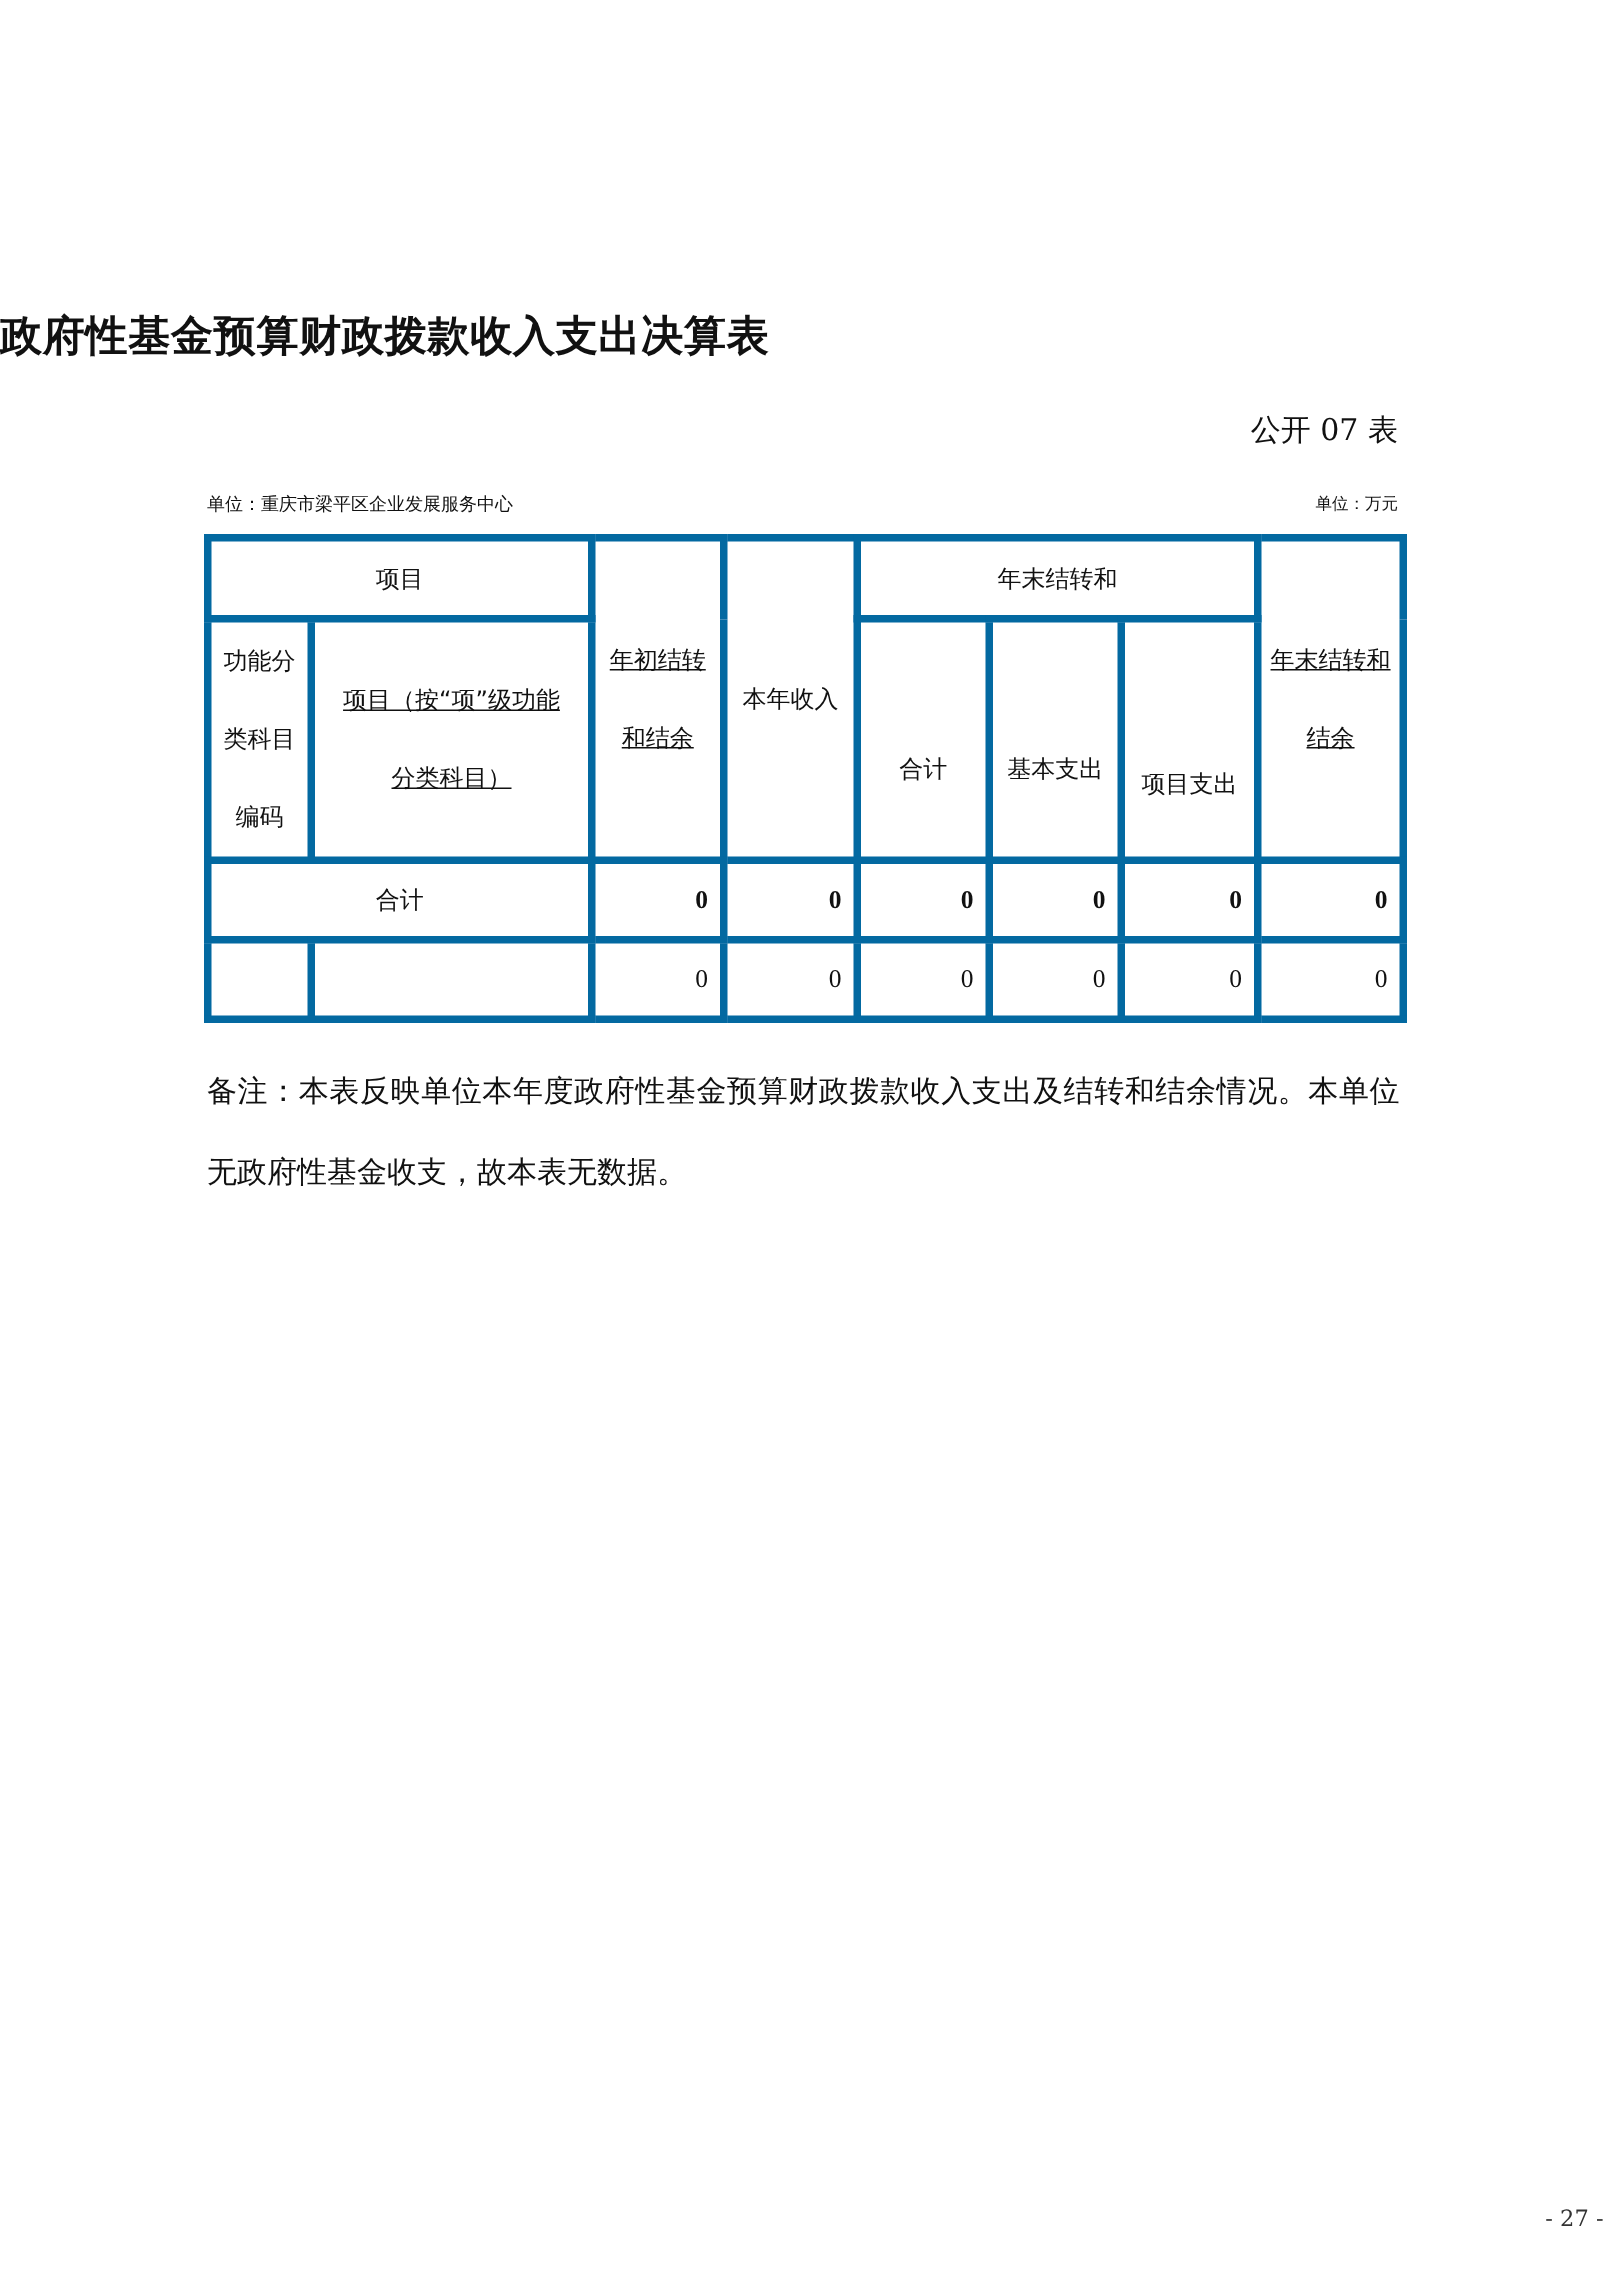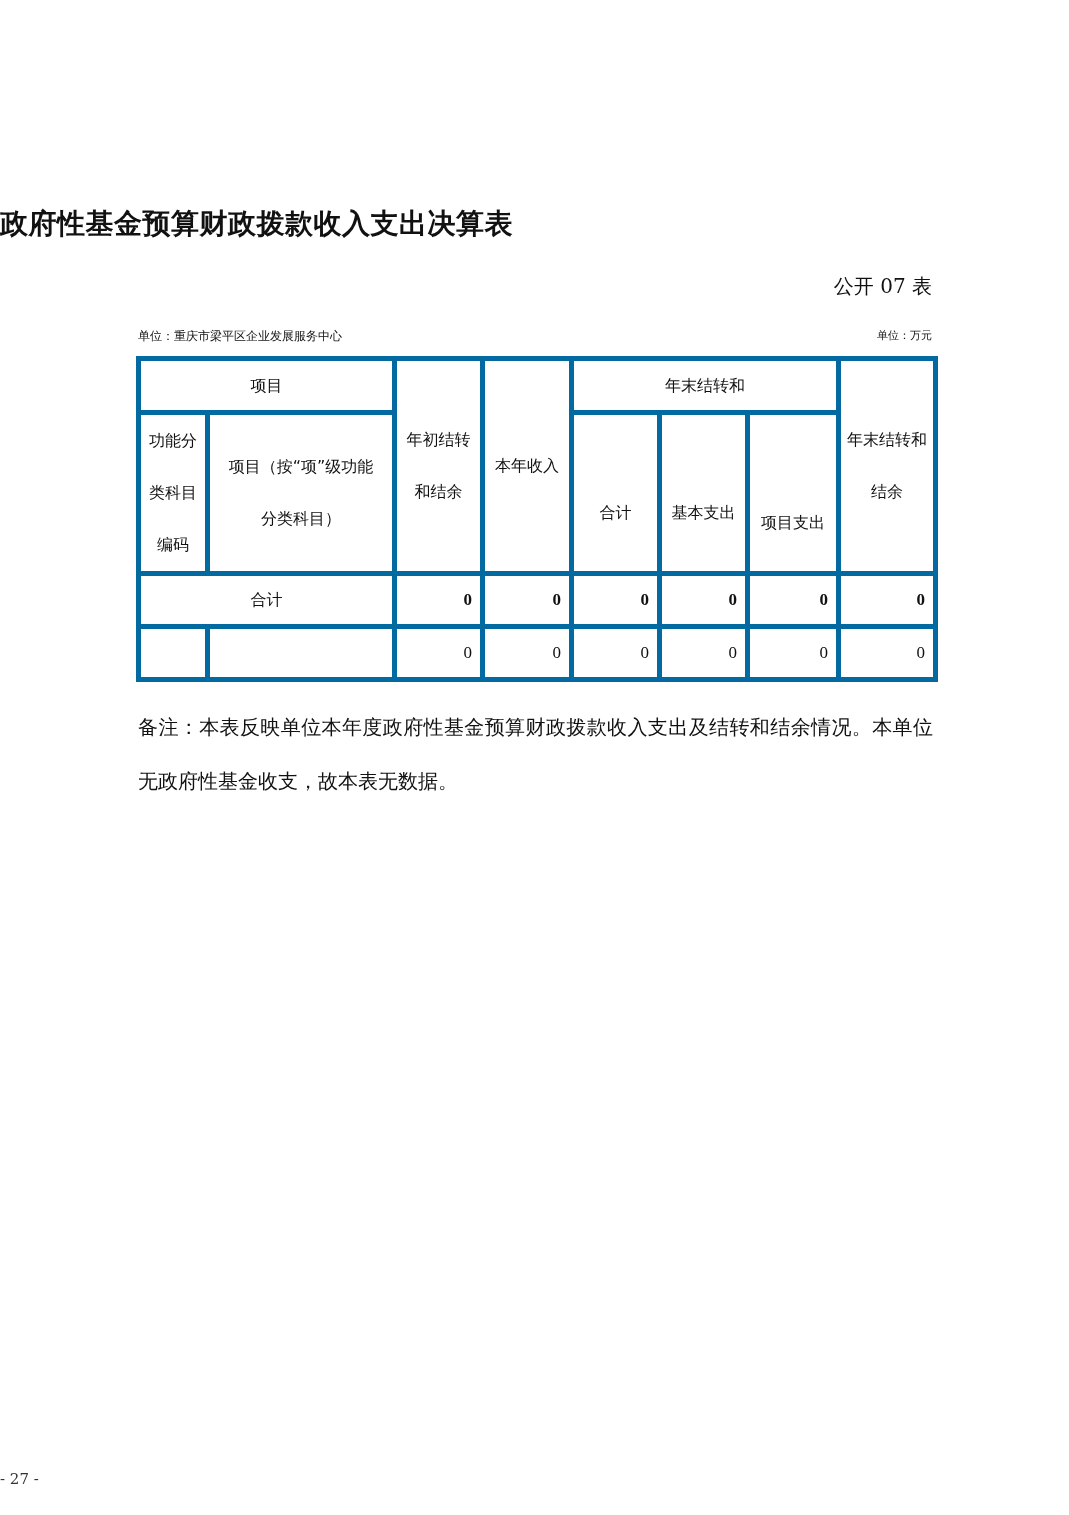--- a/index.html
+++ b/index.html
@@ -19,31 +19,31 @@
   .unit-right { position: absolute; top: 328px; right: 137px; font-size: 11px; }
   table.main {
     position: absolute; top: 356px; left: 136px; width: 797px;
     border-collapse: collapse; table-layout: fixed;
     font-family: "DejaVu Sans", sans-serif; font-size: 16px;
   }
   table.main td {
     border: 5px solid #0369a1; text-align: center; vertical-align: middle;
     padding: 0 2px; line-height: 26px;
   }
-  .hdr-lines { line-height: 52px !important; }
+  .hdr-lines { line-height: 52px !important; text-decoration: underline; }
   .hdr-lines2 { line-height: 52px !important; }
   .num { text-align: right !important; padding-right: 8px !important;
          font-family: "Liberation Serif", serif; font-size: 17px; }
   .bold { font-weight: bold; }
   .note {
     position: absolute; top: 700px; left: 138px; width: 795px;
     font-size: 20px; line-height: 54px; text-align: justify;
   }
   .page-no {
-    position: absolute; top: 1470px; left: 0; width: 1069px; text-align: left;
+    position: absolute; top: 1470px; left: 0; width: 1069px; text-align: right;
     font-size: 15px; color: #333;
   }
 </style>
 </head>
 <body>
 
 <div class="title">政府性基金预算财政拨款收入支出决算表</div>
 <div class="table-no">公开 07 表</div>
 <div class="unit-left">单位：重庆市梁平区企业发展服务中心</div>
 <div class="unit-right">单位：万元</div>

